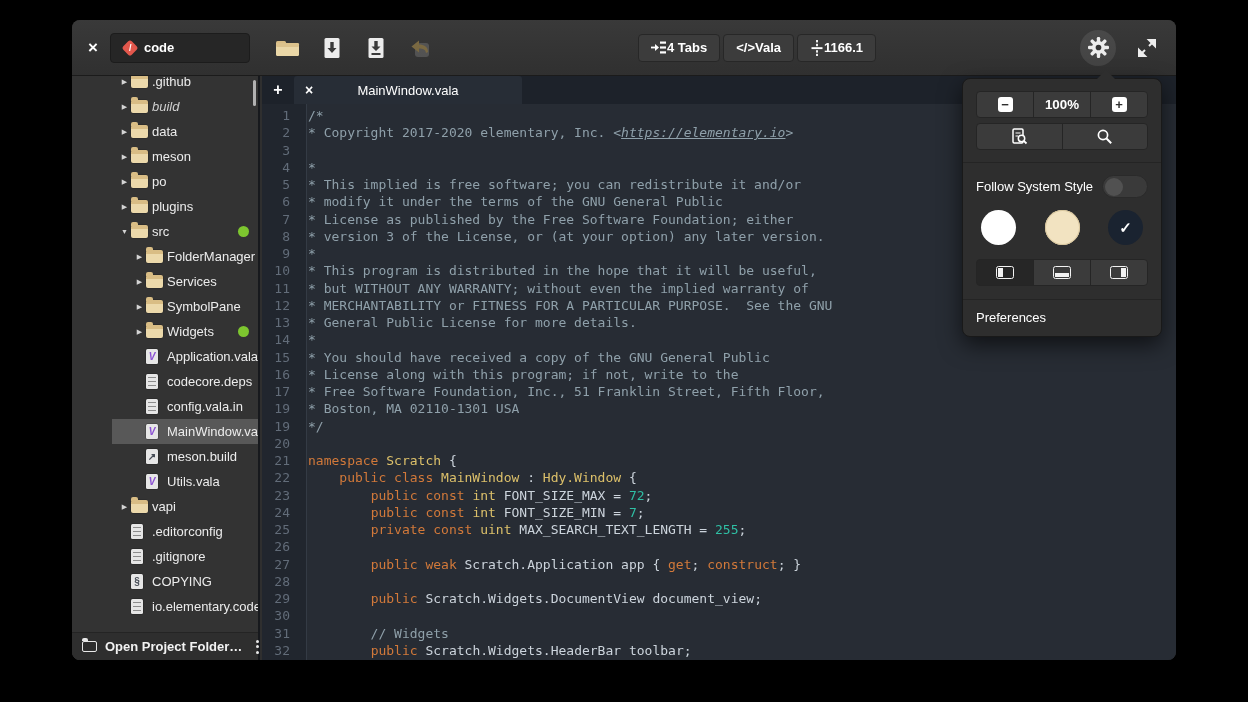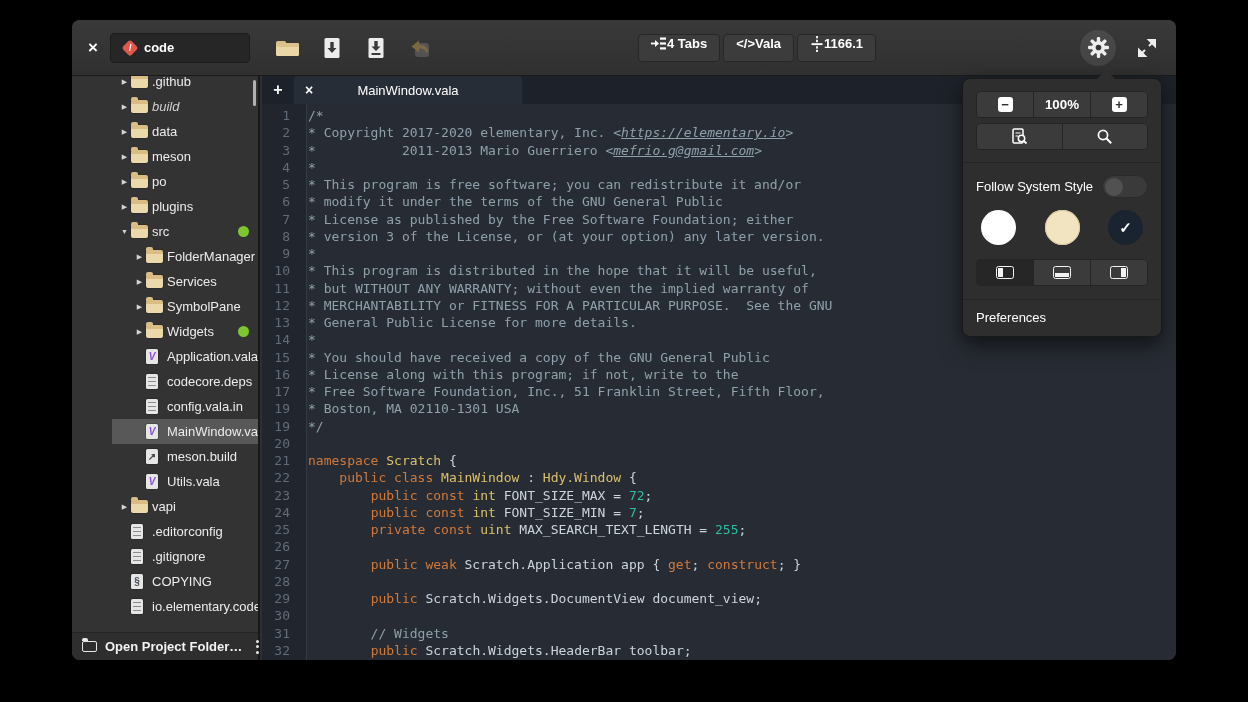--- a/index.html
+++ b/index.html
@@ -22,22 +22,22 @@
   .diamond { width:12px; height:12px; background:#e2574c; border-radius:2.5px;
              transform:rotate(45deg); display:flex; align-items:center; justify-content:center; flex:none; }
   .diamond span { transform:rotate(-45deg); color:#fff; font-size:9px; font-weight:bold; }
 
   .header-main { flex:1; display:flex; align-items:center; padding:0 14px; gap:16px; height:100%; }
   .tool-btn { background:none; border:none; display:flex; align-items:center; justify-content:center;
               width:28px; height:30px; }
   .tool-btn.dim { opacity:.55; }
   .spacer { flex:1; }
   .linked { display:flex; gap:3px; }
-  .hbtn { height:28px; padding:1px 12px; background:#3c3c3c; border:1px solid #272727; border-radius:4px;
-          color:#fff; font-size:13px; font-weight:600; display:flex; align-items:flex-start; gap:0; }
+  .hbtn { height:28px; padding:8px 12px; background:#3c3c3c; border:1px solid #272727; border-radius:4px;
+          color:#fff; font-size:13px; font-weight:600; display:flex; align-items:center; gap:0; }
   .gear-btn { width:36px; height:36px; border-radius:50%; border:none; background:rgba(255,255,255,.09);
               display:flex; align-items:center; justify-content:center; }
   .expand-btn { width:30px; height:30px; border:none; background:none;
                 display:flex; align-items:center; justify-content:center; }
 
   
   .sidebar { position:absolute; top:56px; left:0; bottom:0; width:188px; background:#333;
              border-right:2px solid #17191d; display:flex; flex-direction:column; }
   .tree { flex:1; overflow:hidden; position:relative; padding-top:2px; }
   .srow { height:25px; display:flex; align-items:center; font-size:13px; color:#ececec; cursor:default;margin-left:40px; }
@@ -443,23 +443,23 @@
       <div class="tab">
         <button class="tclose">×</button>
         <span class="tlabel">MainWindow.vala</span>
       </div>
     </div>
     <div class="editor">
       <div class="gutter-bg"></div>
       <div class="codewrap" id="codewrap">
           <div class="cline"><span class="ln">1</span><span class="src"><span class="c">/*</span></span></div>
           <div class="cline"><span class="ln">2</span><span class="src"><span class="c">* Copyright 2017-2020 elementary, Inc. &lt;</span><span class="cl">https://elementary.io</span><span class="c">&gt;</span></span></div>
-          <div class="cline"><span class="ln">3</span><span class="src"><span class="c">*           2011-2013 Mario Guerriero &lt;</span><span class="cl">mefrio.g@gmail.com</span><span class="c">&gt;</span></span></div>
+          <div class="cline"><span class="ln">3</span></div>
           <div class="cline"><span class="ln">4</span><span class="src"><span class="c">*</span></span></div>
-          <div class="cline"><span class="ln">5</span><span class="src"><span class="c">* This program is free software; you can redistribute it and/or</span></span></div>
+          <div class="cline"><span class="ln">5</span><span class="src"><span class="c">* This implied is free software; you can redistribute it and/or</span></span></div>
           <div class="cline"><span class="ln">6</span><span class="src"><span class="c">* modify it under the terms of the GNU General Public</span></span></div>
           <div class="cline"><span class="ln">7</span><span class="src"><span class="c">* License as published by the Free Software Foundation; either</span></span></div>
           <div class="cline"><span class="ln">8</span><span class="src"><span class="c">* version 3 of the License, or (at your option) any later version.</span></span></div>
           <div class="cline"><span class="ln">9</span><span class="src"><span class="c">*</span></span></div>
           <div class="cline"><span class="ln">10</span><span class="src"><span class="c">* This program is distributed in the hope that it will be useful,</span></span></div>
           <div class="cline"><span class="ln">11</span><span class="src"><span class="c">* but WITHOUT ANY WARRANTY; without even the implied warranty of</span></span></div>
           <div class="cline"><span class="ln">12</span><span class="src"><span class="c">* MERCHANTABILITY or FITNESS FOR A PARTICULAR PURPOSE.  See the GNU</span></span></div>
           <div class="cline"><span class="ln">13</span><span class="src"><span class="c">* General Public License for more details.</span></span></div>
           <div class="cline"><span class="ln">14</span><span class="src"><span class="c">*</span></span></div>
           <div class="cline"><span class="ln">15</span><span class="src"><span class="c">* You should have received a copy of the GNU General Public</span></span></div>

